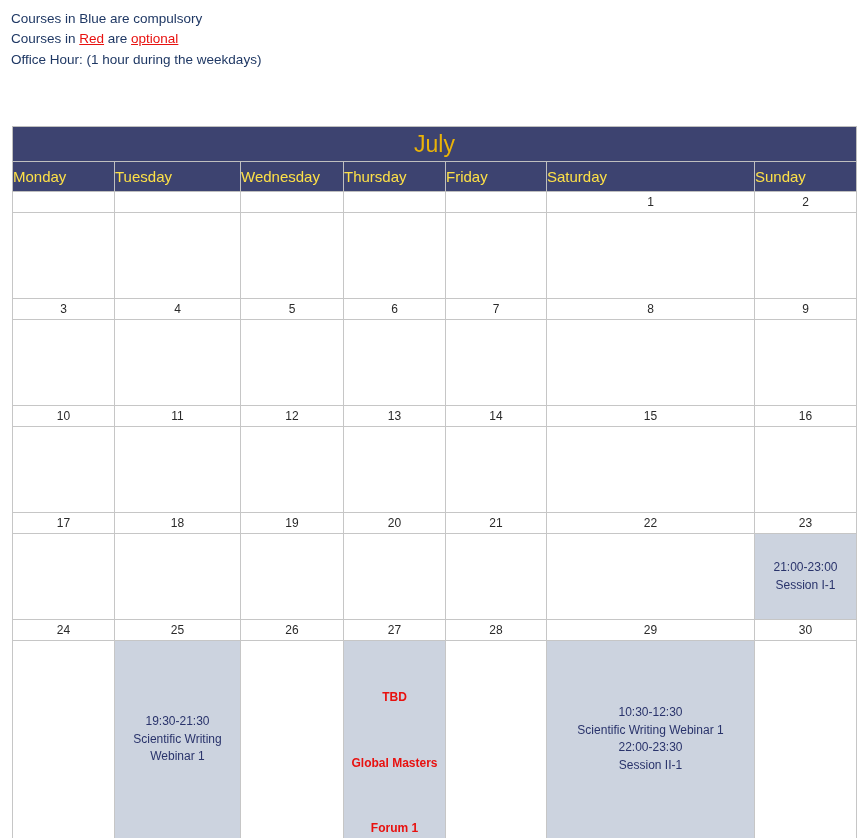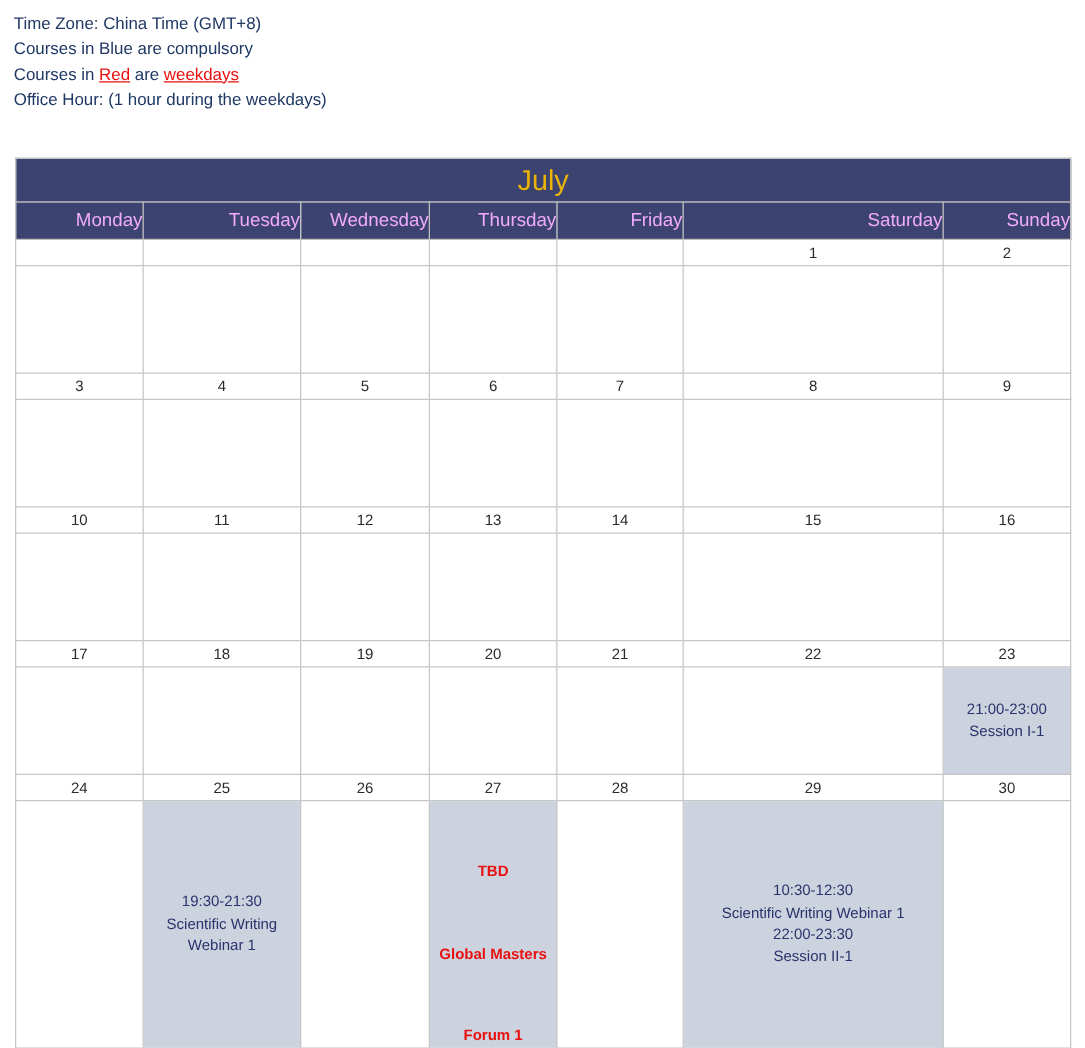--- a/index.html
+++ b/index.html
@@ -48,22 +48,22 @@
     background: #3d4370;
     color: #eab308;
     text-align: center;
     font-size: 23px;
     height: 34px;
     border: 1px solid #bfbfbf !important;
   }
 
   .dow {
     background: #3d4370;
-    color: #f0abfc;
-    text-align: right;
+    color: #fde047;
+    text-align: left;
     font-size: 15px;
     height: 29px;
     border: 1px solid #bfbfbf !important;
   }
 
   .date-cell {
     text-align: center;
     font-size: 12px;
     color: #2a2a2a;
     height: 20px;
@@ -98,23 +98,22 @@
   col.c-wed  { width: 103px; }
   col.c-thu  { width: 102px; }
   col.c-fri  { width: 101px; }
   col.c-sat  { width: 208px; }
   col.c-sun  { width: 102px; }
 </style>
 </head>
 <body>
 
 <div id="notification">
-    <div class="note-line"><span class="">Time Zone: China Time (GMT+8)</span></div>
     <div class="note-line"><span class="">Courses in Blue are compulsory</span></div>
-    <div class="note-line"><span class="">Courses in </span><span class="note-red">Red</span><span class=""> are </span><span class="note-red">weekdays</span></div>
+    <div class="note-line"><span class="">Courses in </span><span class="note-red">Red</span><span class=""> are </span><span class="note-red">optional</span></div>
     <div class="note-line"><span class="">Office Hour: (1 hour during the weekdays)</span></div>
   </div>
 
 <table id="calendar">
   <colgroup>
     <col class="c-mon">
       <col class="c-tue">
       <col class="c-wed">
       <col class="c-thu">
     <col class="c-fri">

